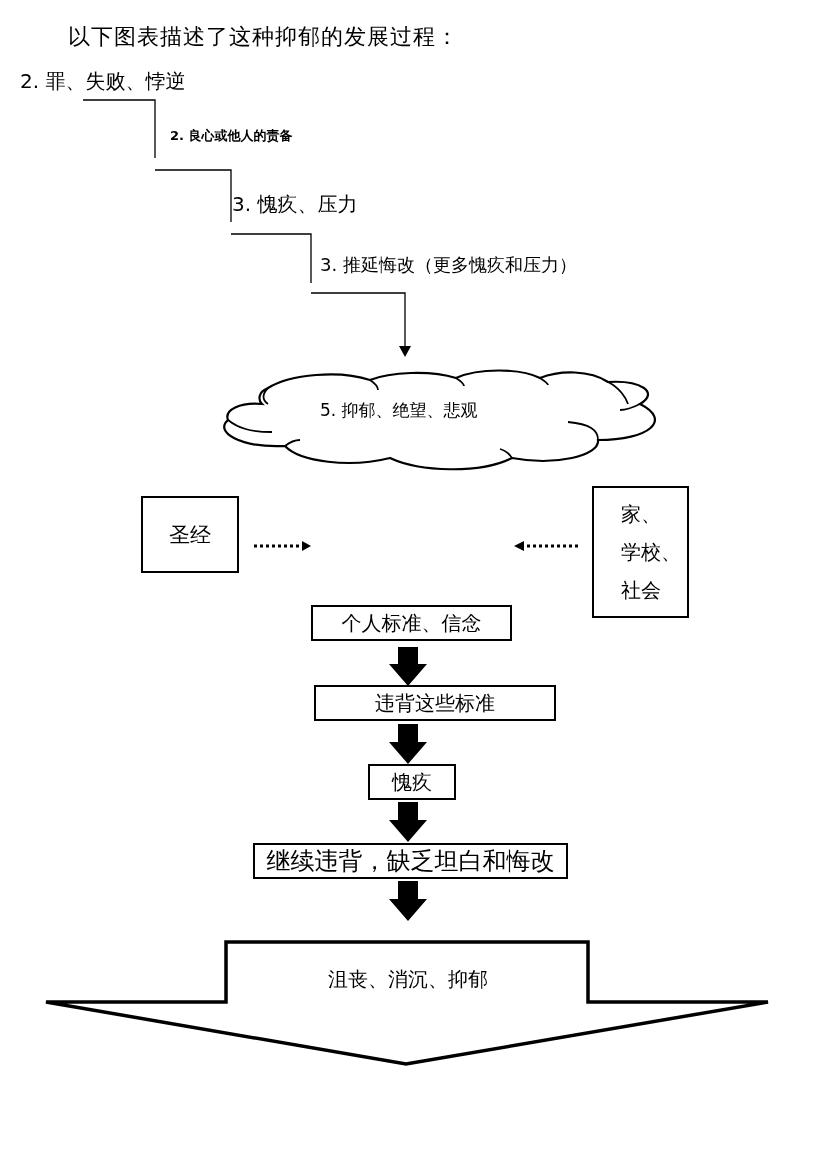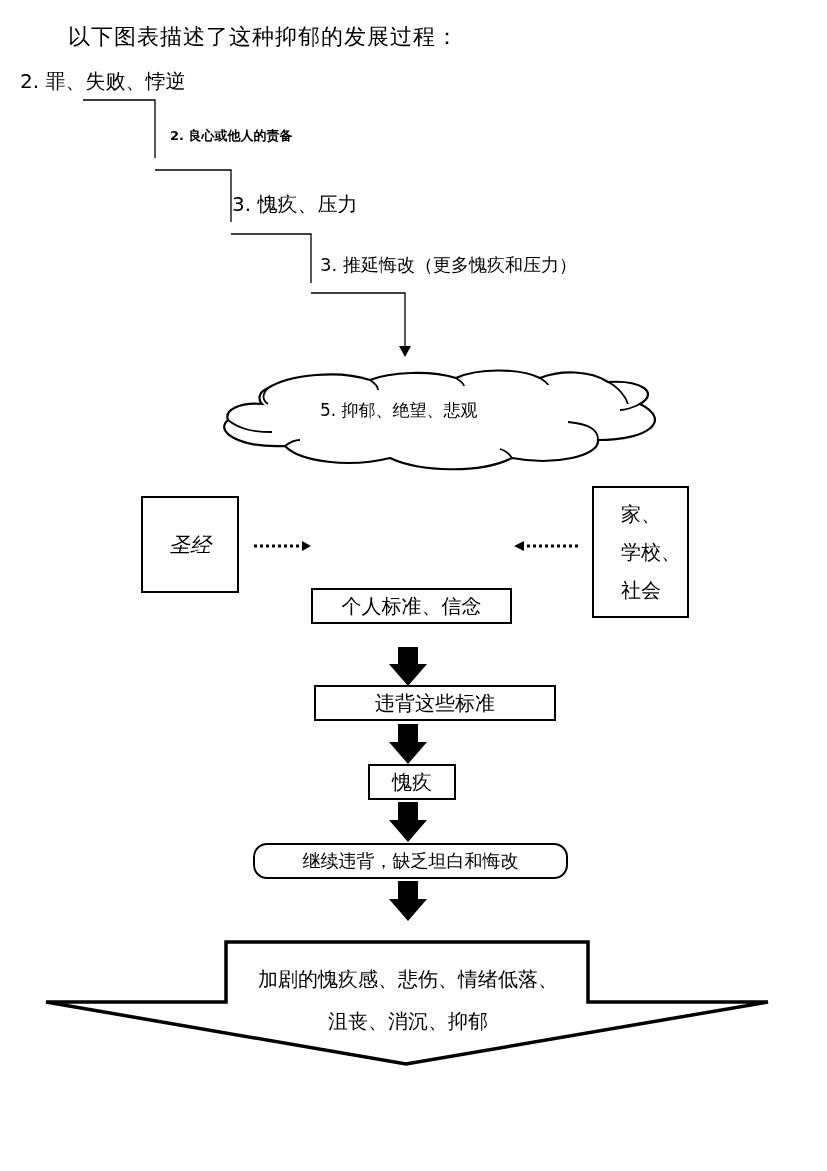--- a/index.html
+++ b/index.html
@@ -8,27 +8,27 @@
   .abs { position:absolute; }
   .intro { left:68px; top:14px; font-size:22px; letter-spacing:1px;margin-top:8px; }
   .step { font-size:19px; white-space:nowrap; }
   .s1 { left:20px; top:68px; font-size:20px; }
   .s2 { left:170px; top:127px; font-size:13px;font-weight:bold; }
   .s3 { left:232px; top:191px; font-size:20px; }
   .s4 { left:320px; top:253px; font-size:18px; }
   svg.lines { position:absolute; left:0; top:0; }
   .cloud-text { left:320px; top:399px; font-size:17px; }
   .box { border:2px solid #000; background:#fff; box-sizing:border-box; display:flex; align-items:center; justify-content:center; font-size:20px; }
-  .bible { left:141px; top:496px; width:98px; height:97px; font-size:21px;font-style:italic; }
+  .bible { left:141px; top:496px; width:98px; height:77px; font-size:21px; }
   .society { left:592px; top:486px; width:97px; height:132px; flex-direction:column; align-items:flex-start; padding-left:27px; line-height:38px; font-size:20px; }
   .fb { height:36px; font-size:20px; }
-  .f1 { left:311px; top:588px; width:201px; }
+  .f1 { left:311px; top:605px; width:201px; }
   .f2 { left:314px; top:685px; width:242px; }
   .f3 { left:368px; top:764px; width:88px; }
-  .f4 { left:253px; top:843px; width:315px; font-size:18px;border-radius:14px; }
+  .f4 { left:253px; top:843px; width:315px; font-size:24px; }
   .final-text { left:226px; top:958px; width:364px; text-align:center; font-size:20px; line-height:42px; }
 </style>
 </head>
 <body>
 
 <div class="abs intro">以下图表描述了这种抑郁的发展过程：</div>
 
 <svg class="lines" width="827" height="1171">
   <g stroke="#000" stroke-width="1.3" fill="none">
     <polyline points="83,100 155,100 155,158"></polyline>
@@ -102,15 +102,14 @@
   <span>违背这些标准</span>
 </div>
 <div class="abs box fb f3">
   <span>愧疚</span>
 </div>
 <div class="abs box fb f4">
   <span>继续违背，缺乏坦白和悔改</span>
 </div>
 
 <div class="abs final-text">
-  <div>加剧的愧疚感、悲伤、情绪低落、</div>
   <div>沮丧、消沉、抑郁</div>
 </div>
 
 </body></html>

